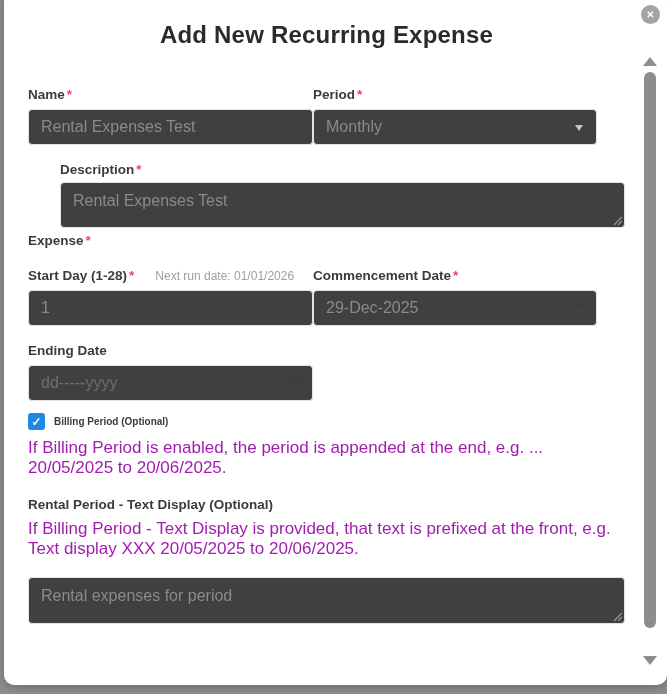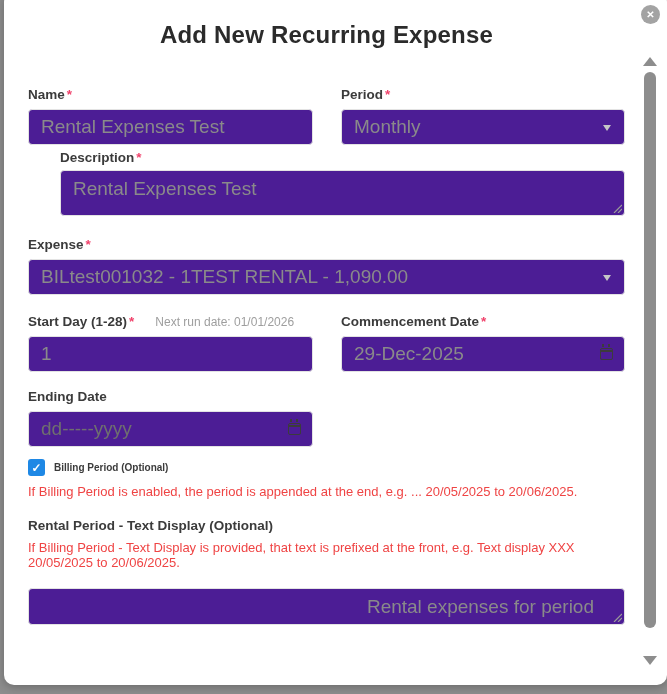--- a/index.html
+++ b/index.html
@@ -19,35 +19,35 @@
     overflow:hidden;
   }
   .modal-content { padding:30px 42px 0 24px; }
   .modal-title {
     text-align:center;
     font-size:24px; font-weight:700; color:#2b2b2b;
     letter-spacing:.2px;
     height:26px; line-height:26px;
   }
   
-  .row2 { display:grid; grid-template-columns:285px 284px; column-gap:28px; }
+  .row2 { display:grid; grid-template-columns:285px 284px; }
   .field-label {
     display:block;
     font-size:13.5px; font-weight:600; color:#3b3b3b;
     height:17px; line-height:17px;
     margin-bottom:6px;
   }
   .req { color:#f0426b; font-weight:700; margin-left:2px; }
   .note { color:#9e9e9e; font-weight:400; font-size:12px; margin-left:21px; }
   .tb {
     width:100%; height:36px;
     border:1px solid #e3e3e3; border-radius:4px;
-    background:#4c1d95;
+    background:#404040;
     font-family:"Liberation Sans", sans-serif;
-    font-size:19px; color:#8a8a8a;
+    font-size:16px; color:#8a8a8a;
     padding:0 12px;
     outline:none;
   }
   .tb::placeholder { color:#6f6f6f; }
   textarea.tb {
     height:46px; resize:none;
     padding:9px 12px; line-height:17px;
     display:block;
   }
   .input-wrap { position:relative; }
@@ -72,42 +72,42 @@
   .cal-icon::after {
     content:""; position:absolute; top:1.4px; left:0; right:0;
     height:1.6px; background:#3c3c3c;
   }
   .resize-handle {
     position:absolute; right:3px; bottom:3px; width:9px; height:9px;
     pointer-events:none;
   }
   
   .sec-row1  { margin-top:38px; }
-  .sec-desc  { margin-top:4px;padding-left:32px; }
+  .sec-desc  { margin-top:16px;padding-left:32px; }
   .sec-desc .field-label { margin-bottom:4px; }
-  .sec-exp   { margin-top:20px; }
+  .sec-exp   { margin-top:4px; }
   .sec-row3  { margin-top:18px; }
   .sec-end   { margin-top:16px; width:285px; }
   
   .sec-check { margin-top:12px; display:flex; align-items:center; }
   .checkbox {
     width:17px; height:17px; border-radius:3px;
     background:#1e88e5;
     color:#fff; font-size:12px; font-weight:700;
     display:flex; align-items:center; justify-content:center;
     line-height:1;
     cursor:pointer;
   }
   .checkbox-label { font-size:10px; font-weight:600; color:#3b3b3b; margin-left:9px; }
-  .help-text { margin-top:8px; font-size:13px; color:#ef4444; }
+  .help-text { margin-top:8px; font-size:17px; color:#a21caf; }
   .sec-label2 { margin-top:18px; }
   .sec-label2 .field-label { margin-bottom:0; }
   .sec-label2 .help-text { margin-top:6px; }
   .sec-ta2 { margin-top:18px; }
-  .sec-ta2 textarea.tb { height:37px;text-align:right; }
+  .sec-ta2 textarea.tb { height:47px; }
   
   .close-btn {
     position:absolute; top:5px; right:7px; z-index:20;
     width:19px; height:19px; border-radius:50%;
     background:#a3a3a3; color:#ffffff;
     font-size:10px; font-weight:700;
     display:flex; align-items:center; justify-content:center;
     cursor:pointer; border:none;
   }
   .scroll-up, .scroll-down {
@@ -160,24 +160,20 @@
         <textarea class="tb" style="">Rental Expenses Test</textarea>
         <svg class="resize-handle" viewBox="0 0 9 9">
           <line x1="1" y1="9" x2="9" y2="1" stroke="#9a9a9a" stroke-width="1.2"></line>
           <line x1="5" y1="9" x2="9" y2="5" stroke="#9a9a9a" stroke-width="1.2"></line>
         </svg>
       </div>
     </div>
 
     <div class="sec-exp">
       <label class="field-label"><span>Expense</span><span class="req">*</span></label>
-      <div class="input-wrap">
-        <input class="tb" type="text" readonly="" value="BILtest001032 - 1TEST RENTAL - 1,090.00" style="">
-        <span class="chevron-down"></span>
-      </div>
     </div>
 
     <div class="row2 sec-row3">
       <div>
         <label class="field-label"><span>Start Day (1-28)</span><span class="req">*</span><span class="note">Next run date: 01/01/2026</span></label>
         <input class="tb" type="text" value="1" style="">
       </div>
       <div>
         <label class="field-label"><span>Commencement Date</span><span class="req">*</span></label>
         <div class="input-wrap">

